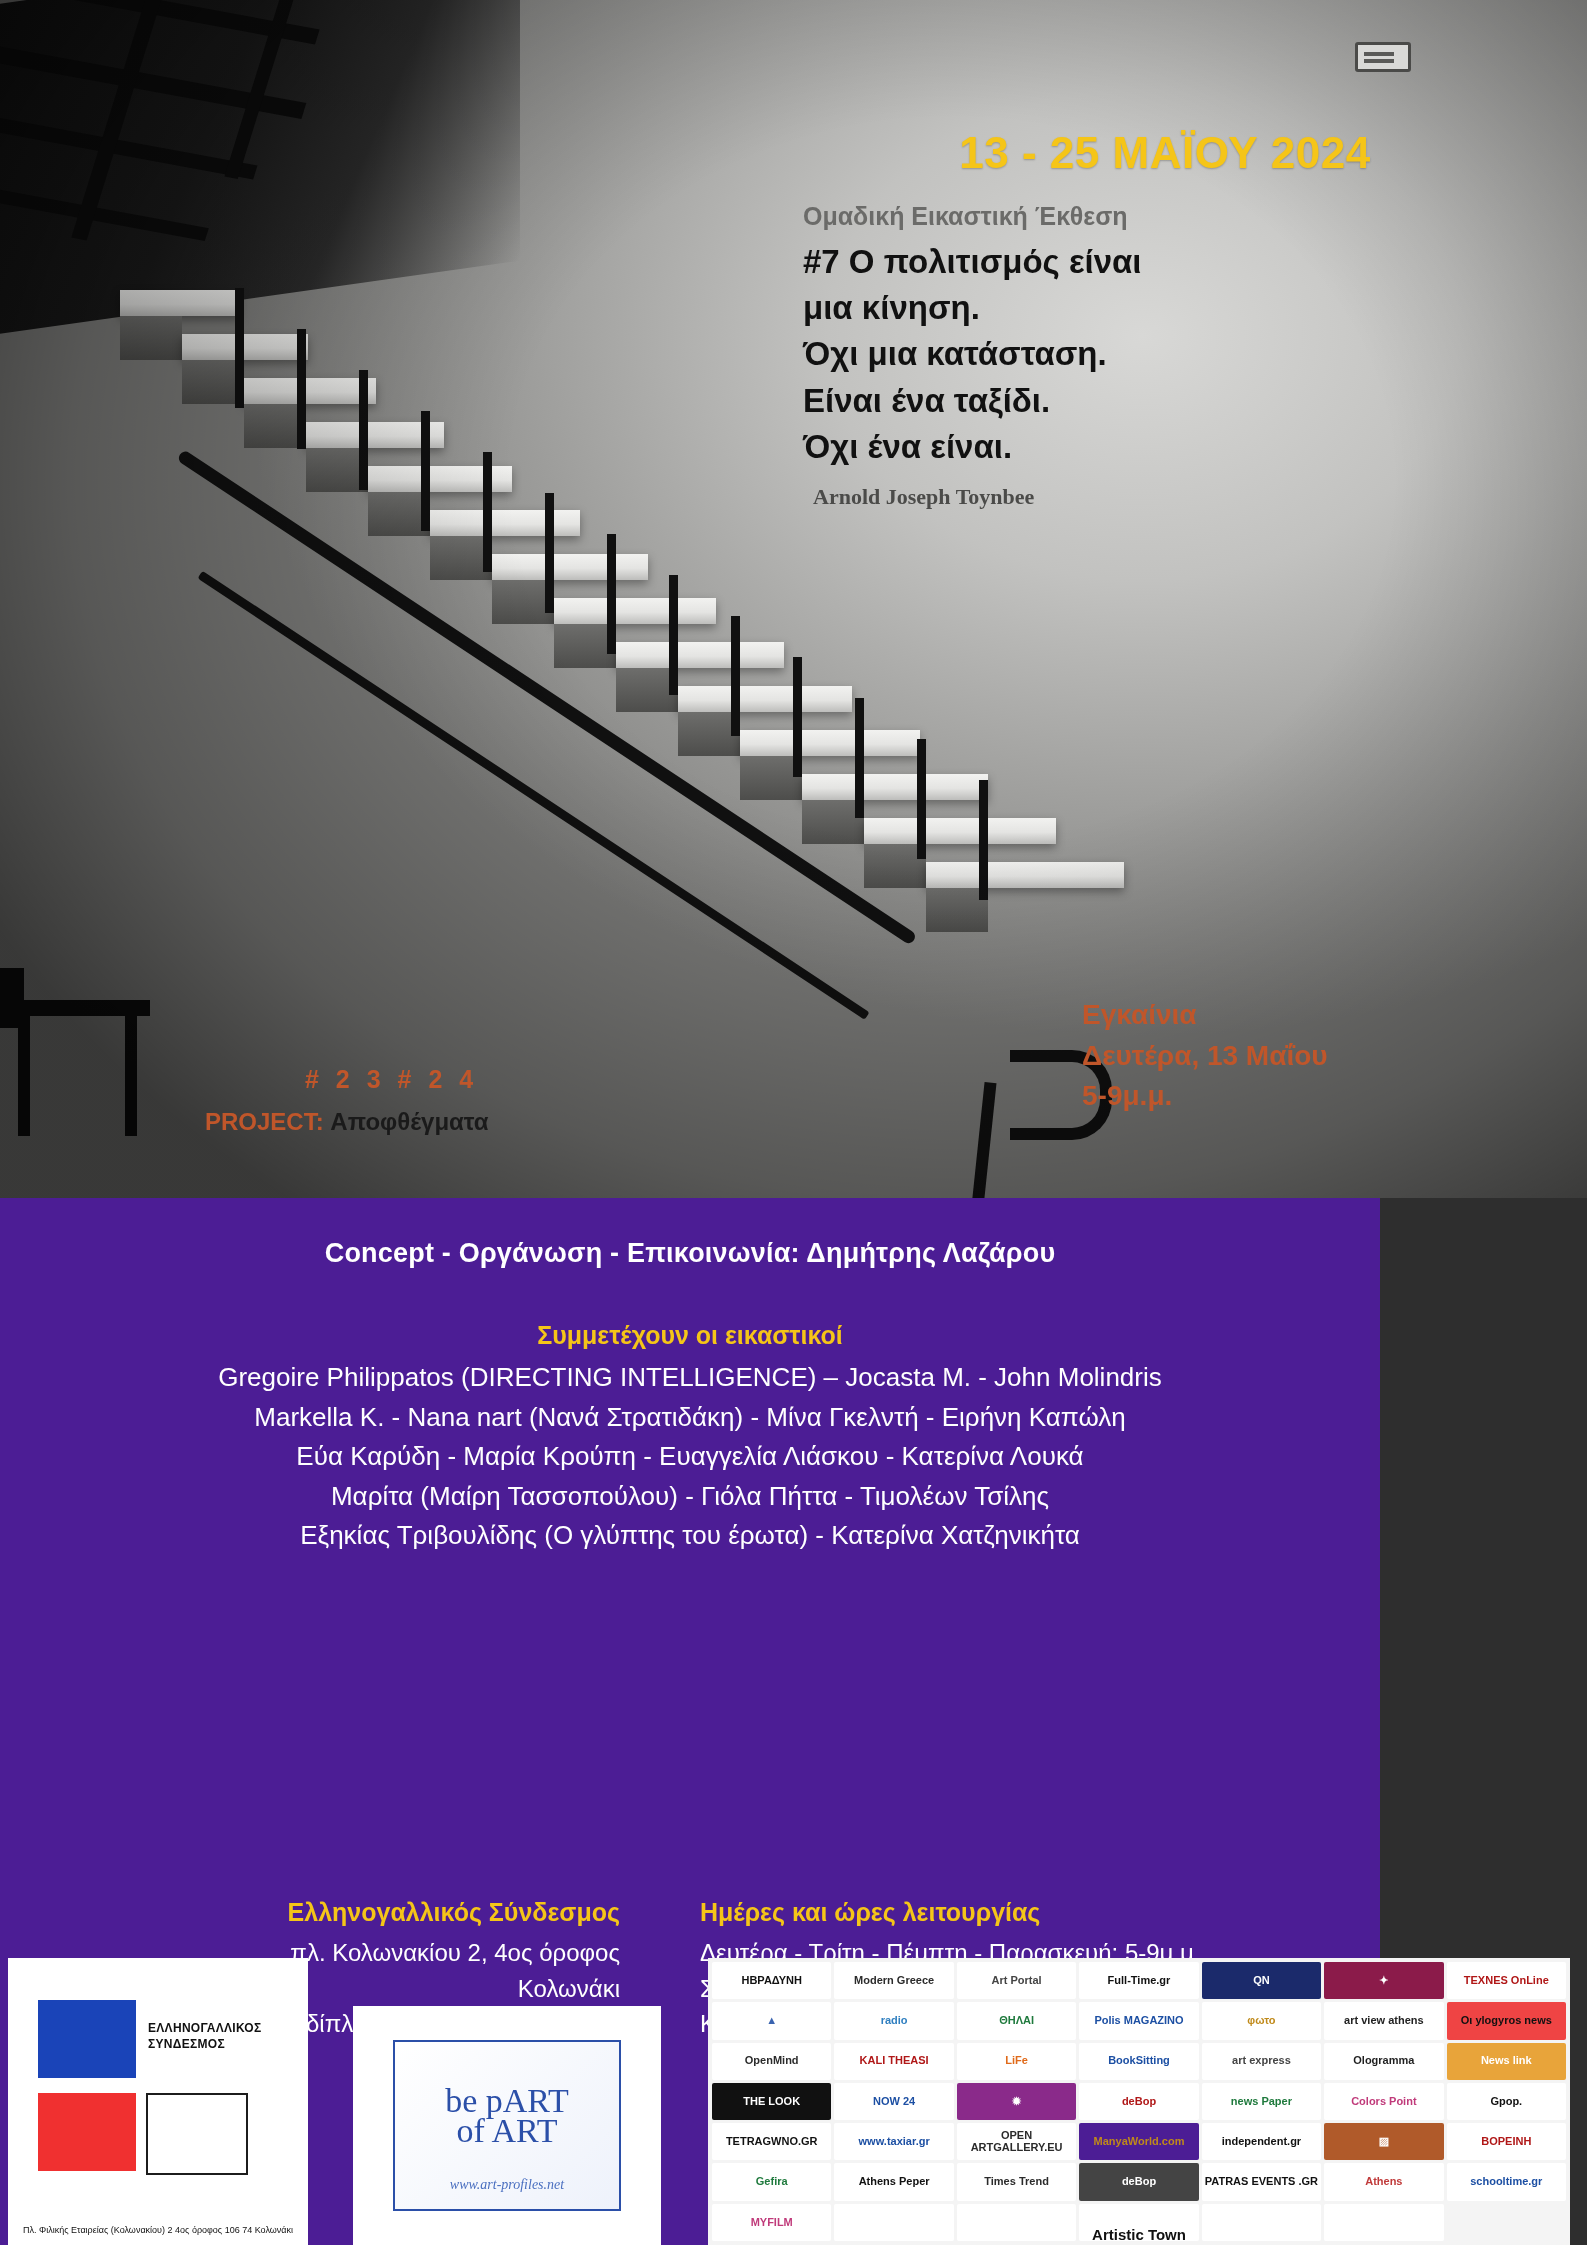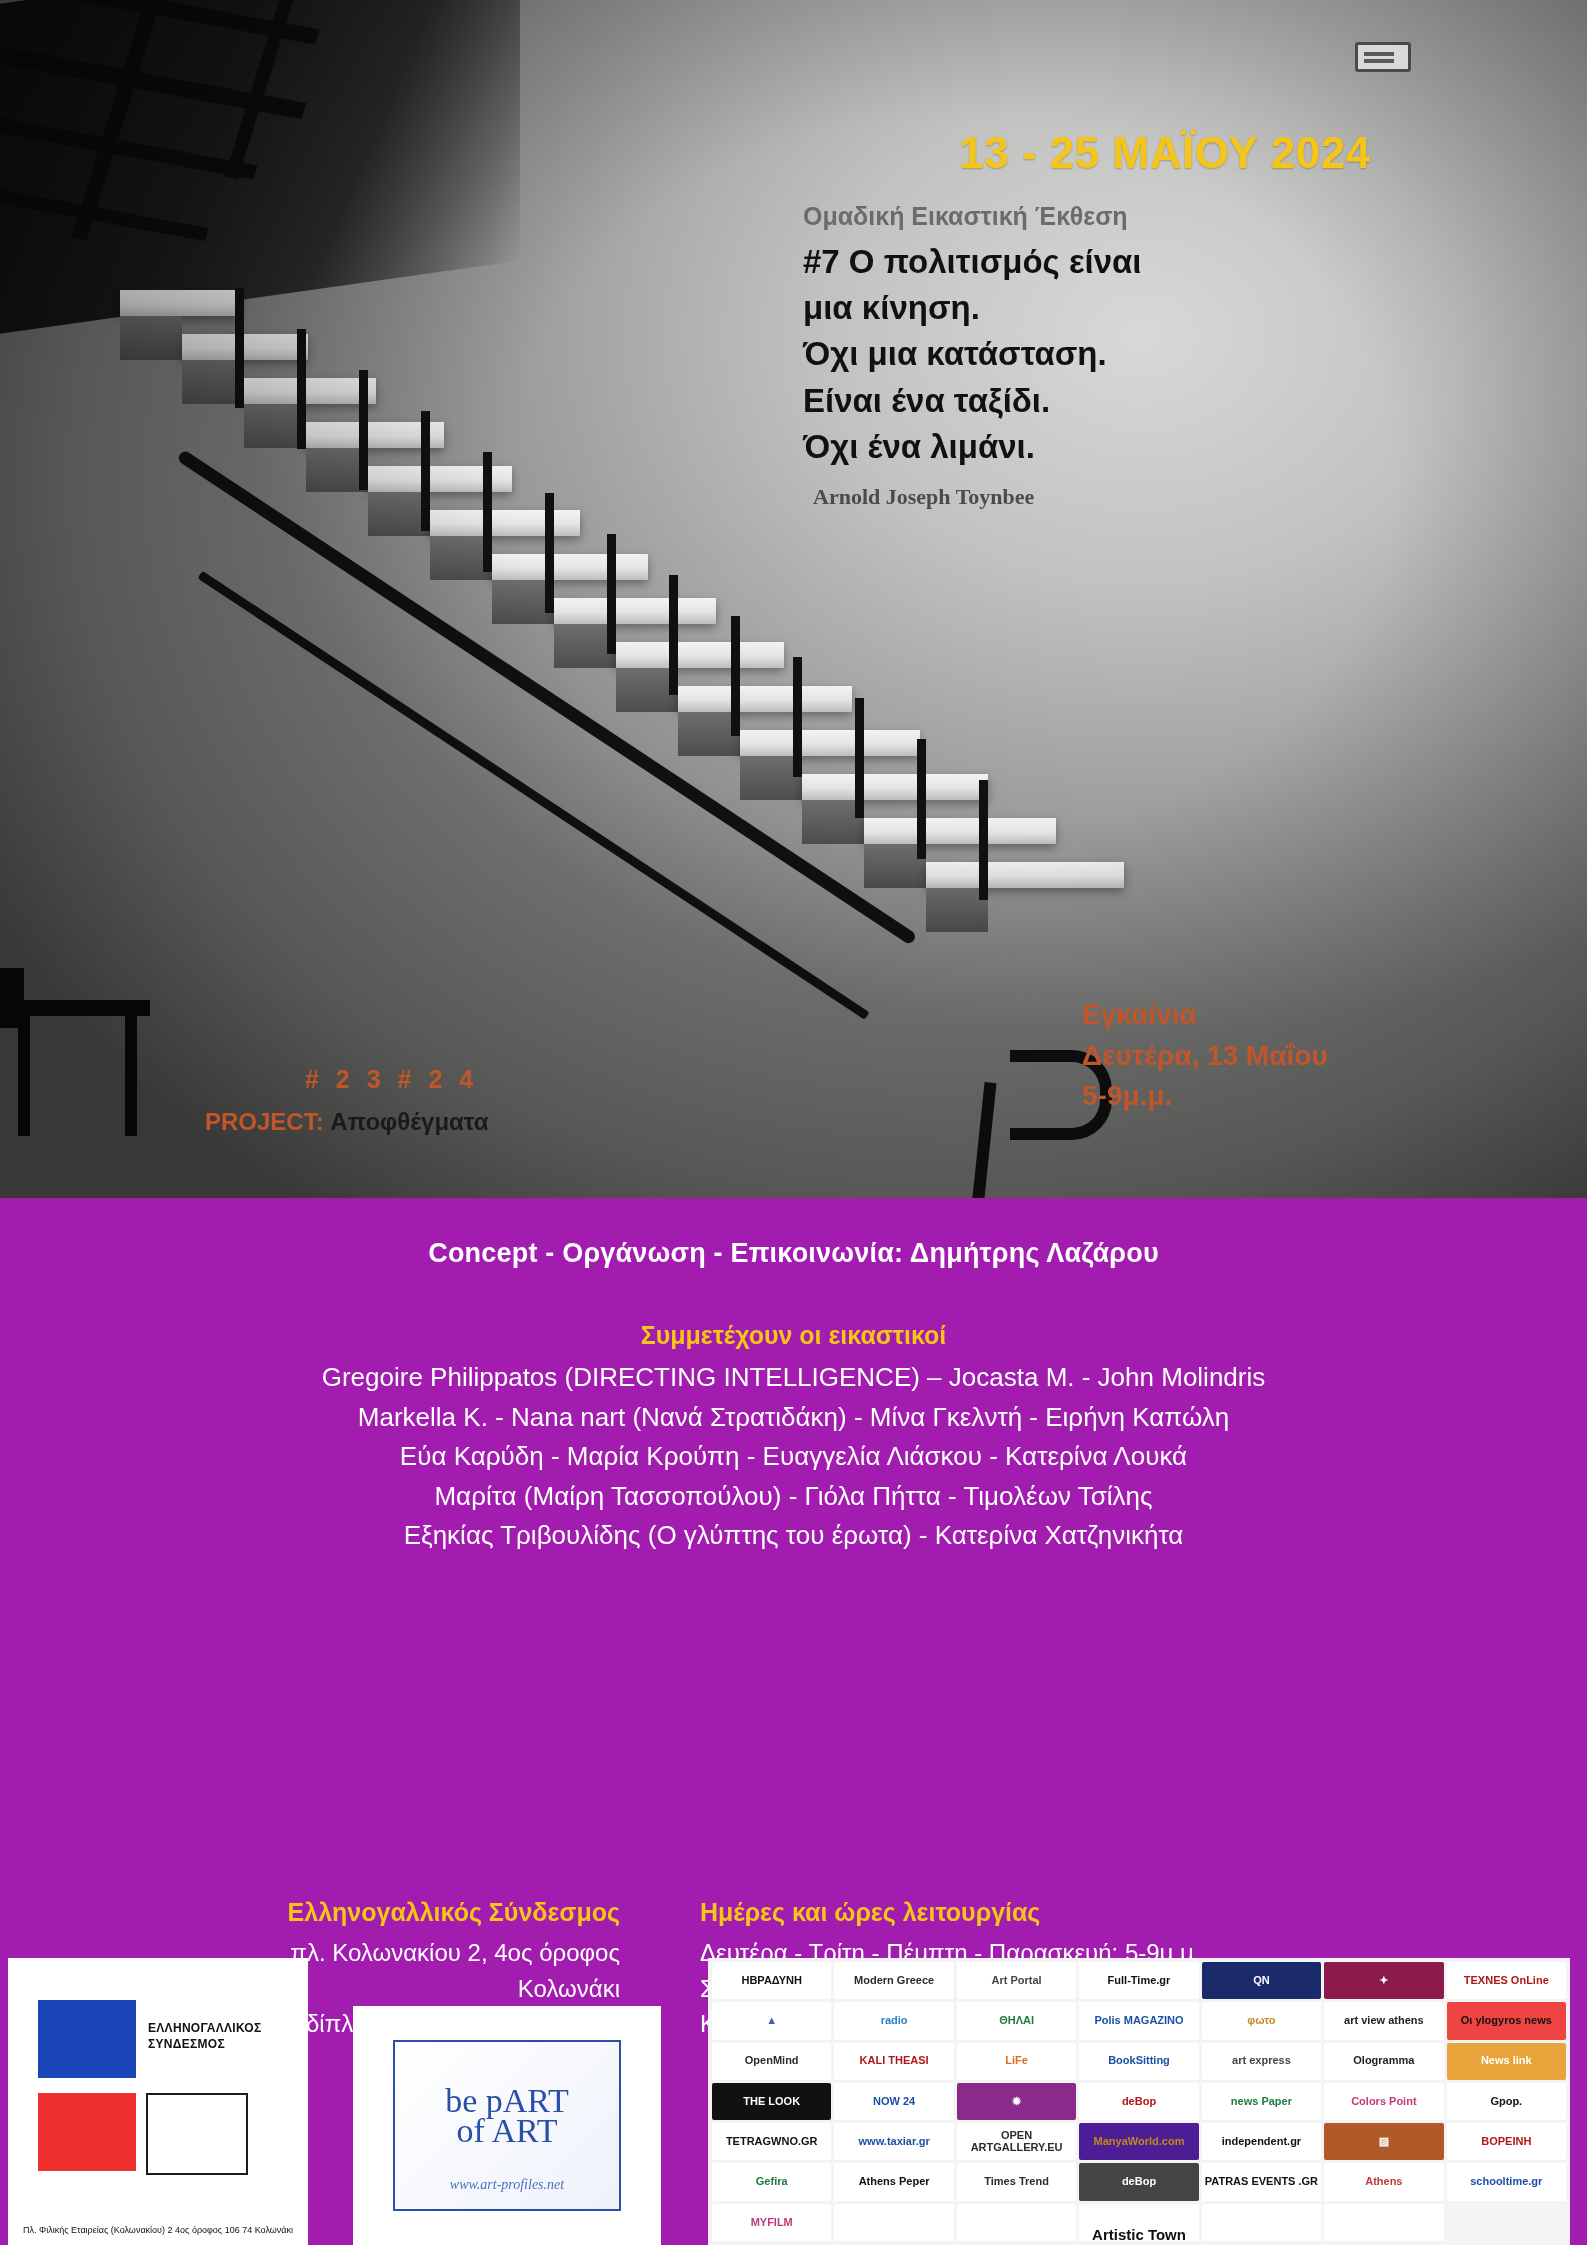--- a/index.html
+++ b/index.html
@@ -196,23 +196,23 @@
   .project-line {
     margin-top: 14px;
     font-size: 24px;
     color: #1a1a1a;
   }
   .project-line .tag { color: #c0562a; }
 
   
   .panel {
     position: relative;
-    width: 1587px;
+    width: 1380px;
     height: 1047px;
-    background: #a21caf;
+    background: #4c1d95;
     color: #ffffff;
   }
   .concept {
     text-align: center;
     font-size: 27px;
     font-weight: bold;
     padding-top: 40px;
     letter-spacing: .2px;
   }
   .artists-head {
@@ -443,21 +443,21 @@
   <div class="wall-sign"></div>
 
   <div class="hero-text">
     <div class="dates">13 - 25 ΜΑΪΟΥ 2024</div>
     <div class="subtitle">Ομαδική Εικαστική Έκθεση</div>
     <div class="quote">
       <div>#7 Ο πολιτισμός είναι</div>
       <div>μια κίνηση.</div>
       <div>Όχι μια κατάσταση.</div>
       <div>Είναι ένα ταξίδι.</div>
-      <div>Όχι ένα λιμάνι.</div>
+      <div>Όχι ένα είναι.</div>
     </div>
     <div class="author">Arnold Joseph Toynbee</div>
   </div>
 
   <div class="opening">
     <div>Εγκαίνια</div>
     <div>Δευτέρα, 13 Μαΐου</div>
     <div>5-9μ.μ.</div>
   </div>
 

